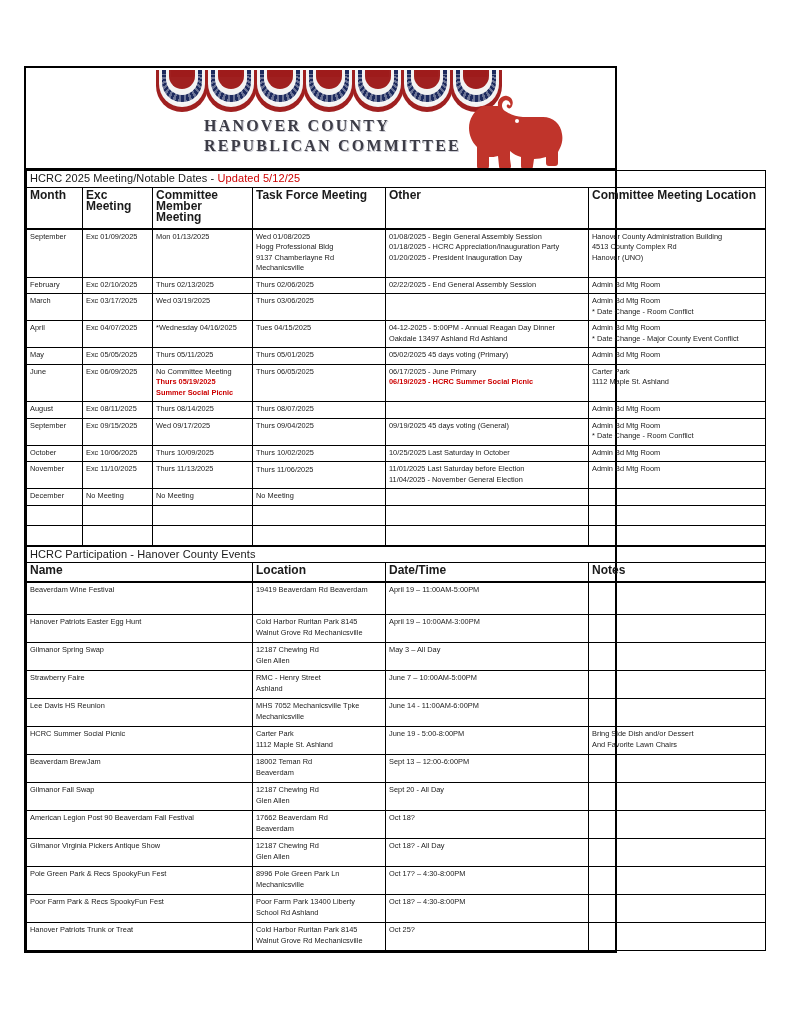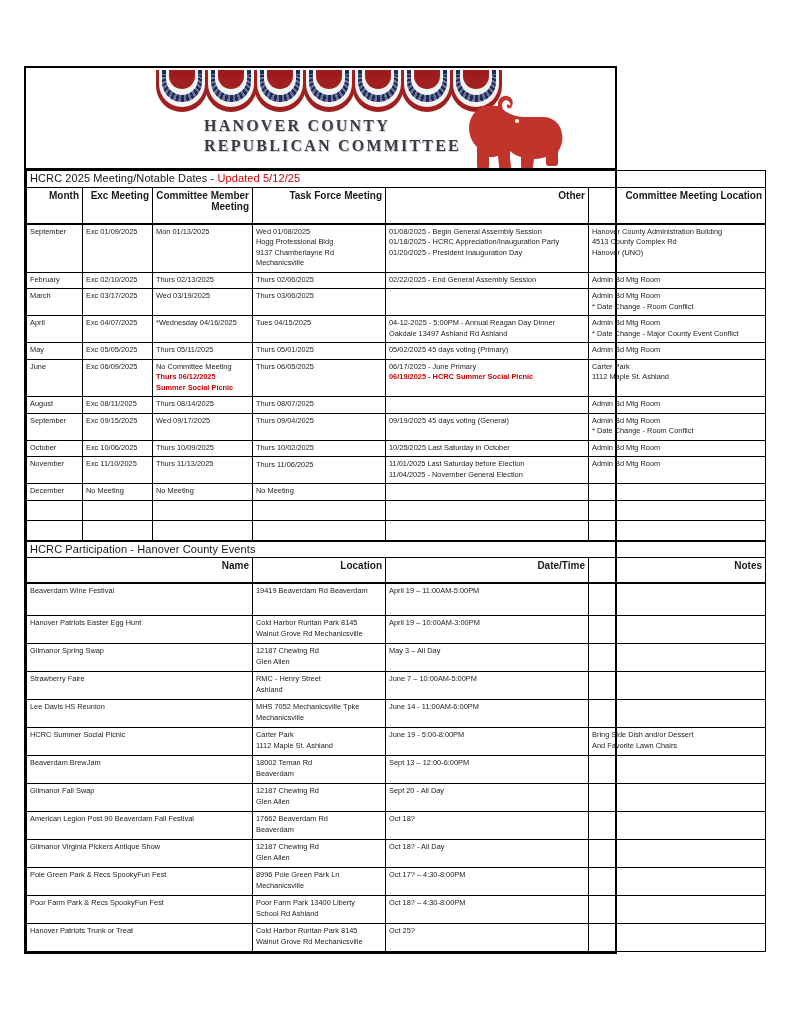--- a/index.html
+++ b/index.html
@@ -118,25 +118,24 @@
     font-weight: bold;
     font-size: 11px;
     padding: 3px 4px 4px 4px;
     border-top: 2px solid #000;
     border-bottom: 2px solid #000;
     letter-spacing: 0.1px;
   }
   .banner .updated { color: #cc0000; }
   tr.hdr td {
     font-weight: bold;
-    font-size: 10px;
+    font-size: 12px;
     border-bottom: 2px solid #000;
     line-height: 11px;
-    padding-bottom: 11px;
-    text-align: right;
+    padding-bottom: 5px;
   }
   .red { color: #cc0000; font-weight: bold; }
   .sep-row td {
     height: 14px;
     border-bottom: 2px solid #000;
   }
   .blank-row td { height: 14px; }
   .cell-line { display: block; }
   .cell-line.pad-top { margin-top: 1px; }
   .thick-top td { border-top: 2px solid #000; }
@@ -301,21 +300,21 @@
           <td>Thurs 05/01/2025</td>
           <td>05/02/2025 45 days voting (Primary)</td>
           <td>Admin Bd Mtg Room</td>
         </tr>
 
         <tr>
           <td>June</td>
           <td>Exc 06/09/2025</td>
           <td>
             <span class="cell-line">No Committee Meeting</span>
-            <span class="cell-line red" style="white-space:pre-line">Thurs 06/12/2025
+            <span class="cell-line red" style="white-space:pre-line">Thurs 05/19/2025
 Summer Social Picnic</span>
           </td>
           <td>Thurs 06/05/2025</td>
           <td>
             <span class="cell-line">06/17/2025 - June Primary</span>
             <span class="cell-line red">06/19/2025 - HCRC Summer Social Picnic</span>
           </td>
           <td class="red" style="white-space:pre-line">Carter Park
 1112 Maple St. Ashland</td>
         </tr>

